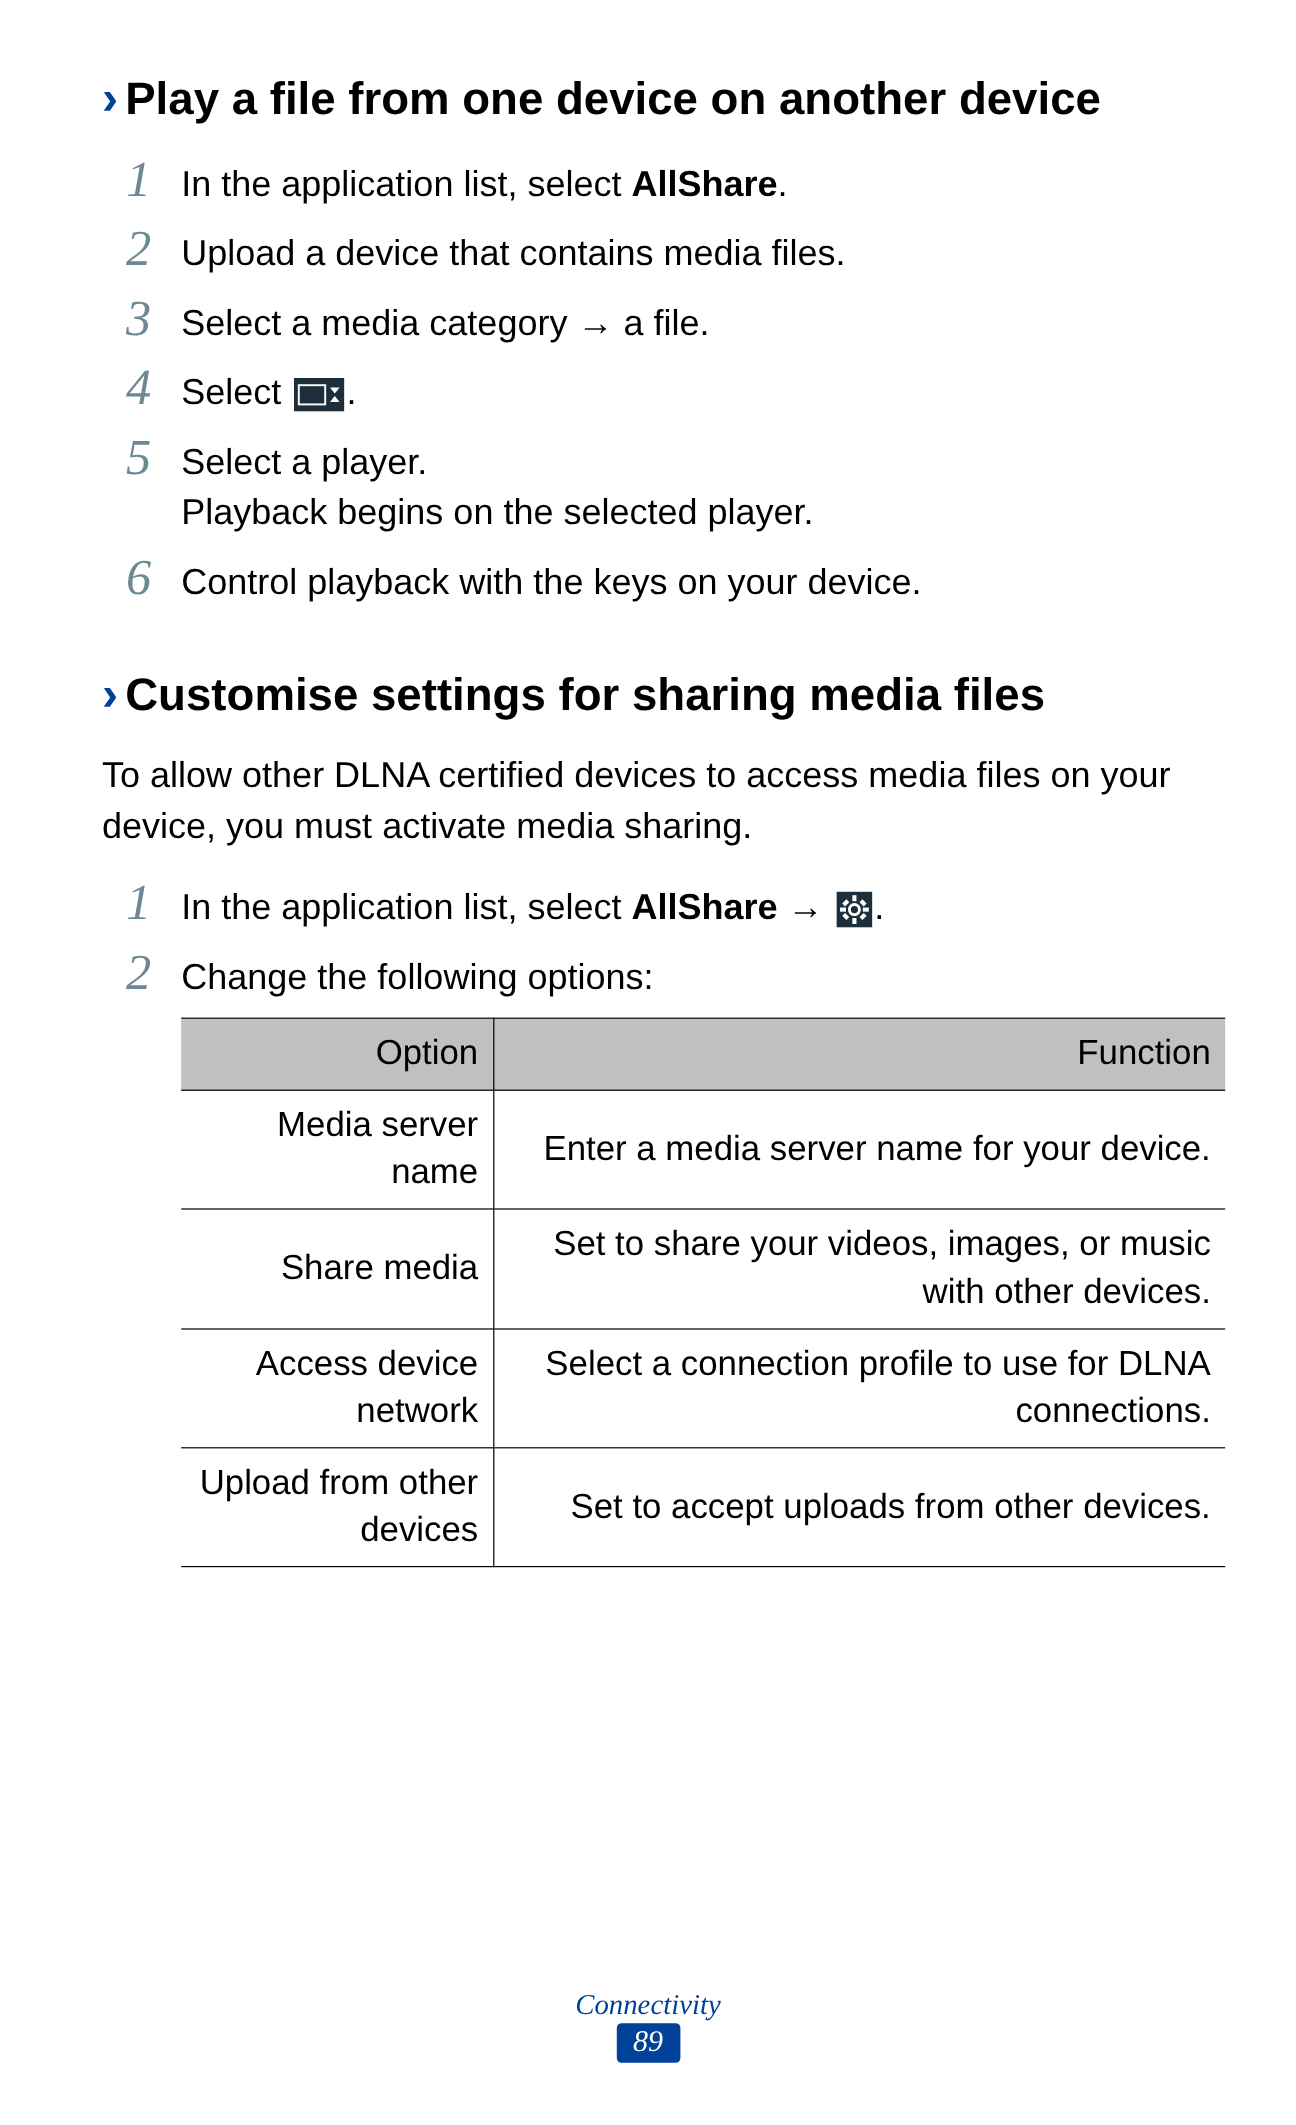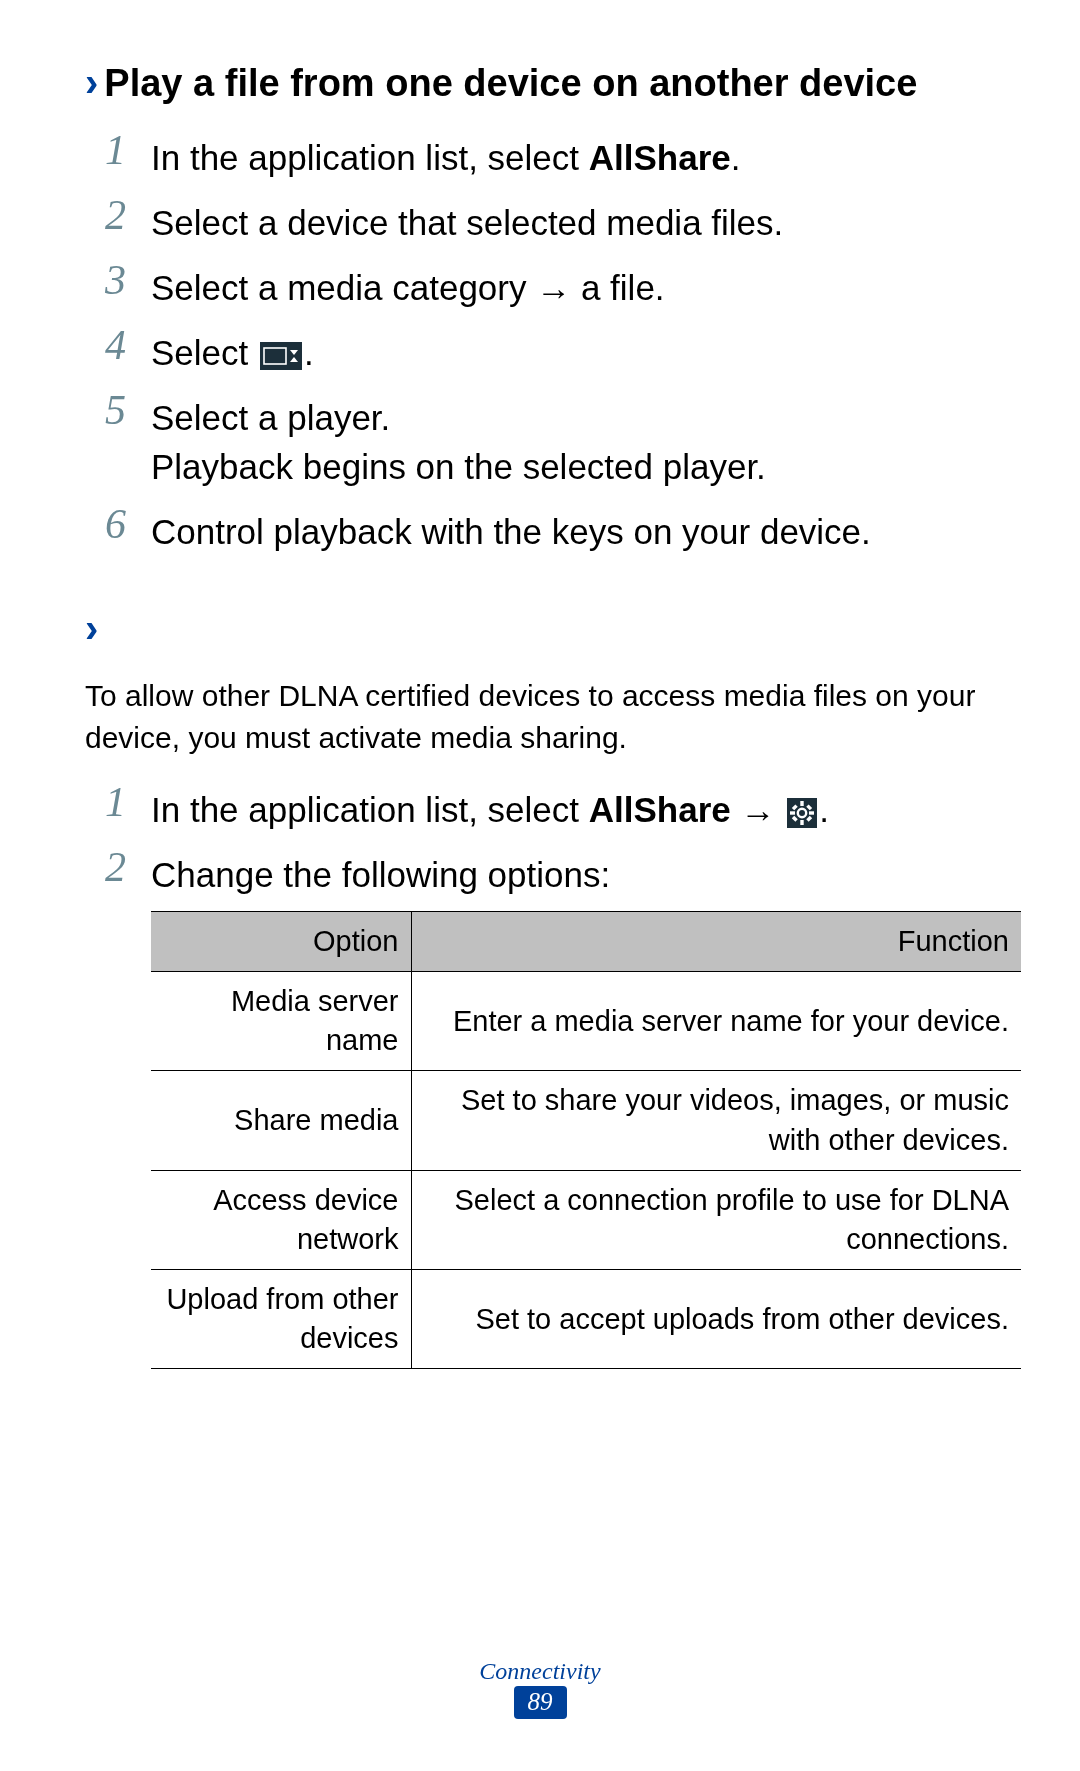--- a/index.html
+++ b/index.html
@@ -46,21 +46,21 @@
       font-style: italic;
       font-size: 42px;
       color: #6b8994;
       width: 46px;
       flex-shrink: 0;
       line-height: 1.0;
       text-align: left;
       font-weight: 400;
     }
     .step-body {
-      font-size: 35px;
+      font-size: 30px;
       line-height: 1.40;
       color: #000;
       padding-top: 4px;
     }
     .step-body .bold {
       font-weight: 700;
     }
     .inline-icon {
       display: inline-flex;
       vertical-align: middle;
@@ -135,21 +135,21 @@
 <div class="step-list">
   <div class="step">
     <div class="step-num">1</div>
     <div class="step-body">
       <span>In the application list, select </span><span class="bold">AllShare</span><span>.</span>
     </div>
   </div>
 
   <div class="step">
     <div class="step-num">2</div>
-    <div class="step-body">Select a device that selected media files.</div>
+    <div class="step-body">Upload a device that contains media files.</div>
   </div>
 
   <div class="step">
     <div class="step-num">3</div>
     <div class="step-body">Select a media category → a file.</div>
   </div>
 
   <div class="step">
     <div class="step-num">4</div>
     <div class="step-body">
@@ -174,20 +174,21 @@
 
   <div class="step">
     <div class="step-num">6</div>
     <div class="step-body">Control playback with the keys on your device.</div>
   </div>
 </div>
 
 <div class="section2">
   <div class="section-heading">
     <span class="chevron">›</span>
+    <span class="heading-text">Customise settings for sharing media files</span>
   </div>
 
   <p class="intro-para">To allow other DLNA certified devices to access media files on your device, you must activate media sharing.</p>
 
   <div class="step-list">
     <div class="step">
       <div class="step-num">1</div>
       <div class="step-body">
         <span>In the application list, select </span><span class="bold">AllShare</span><span> → </span><span class="inline-icon">
             <svg width="30" height="30" viewBox="0 0 30 30">

